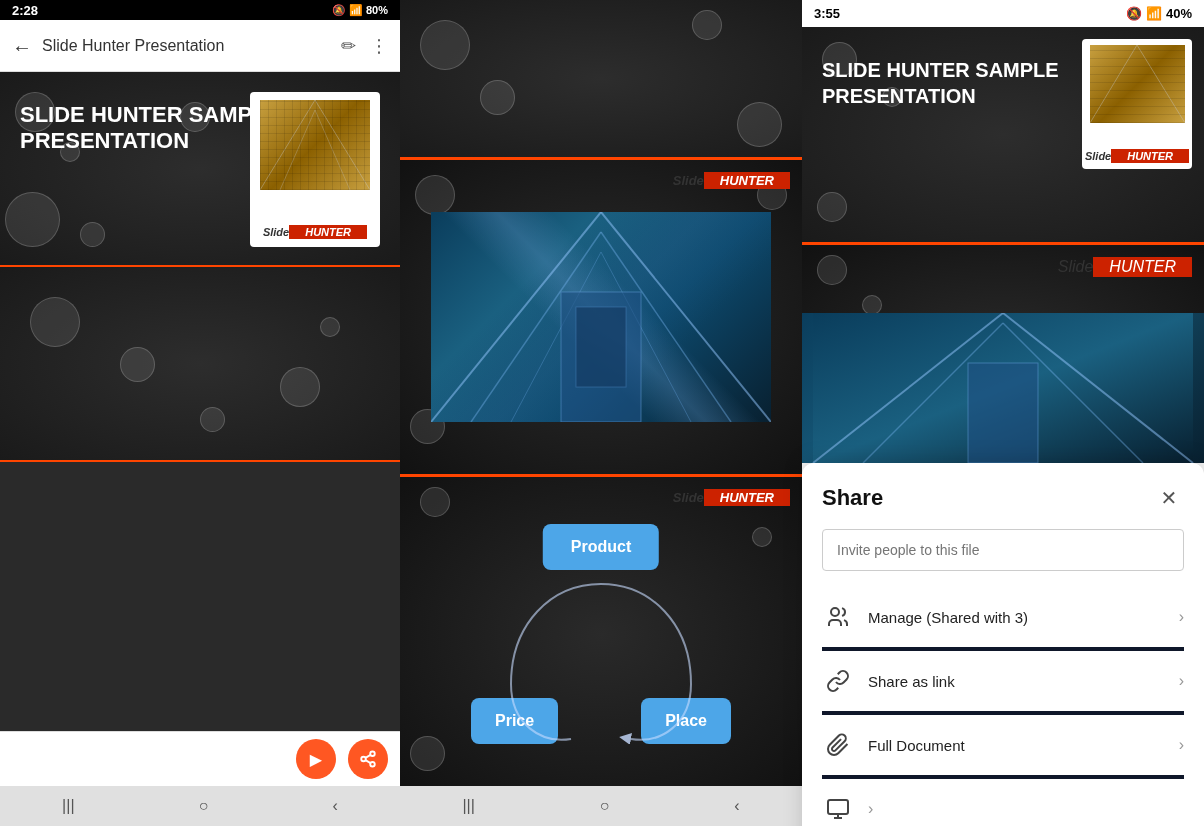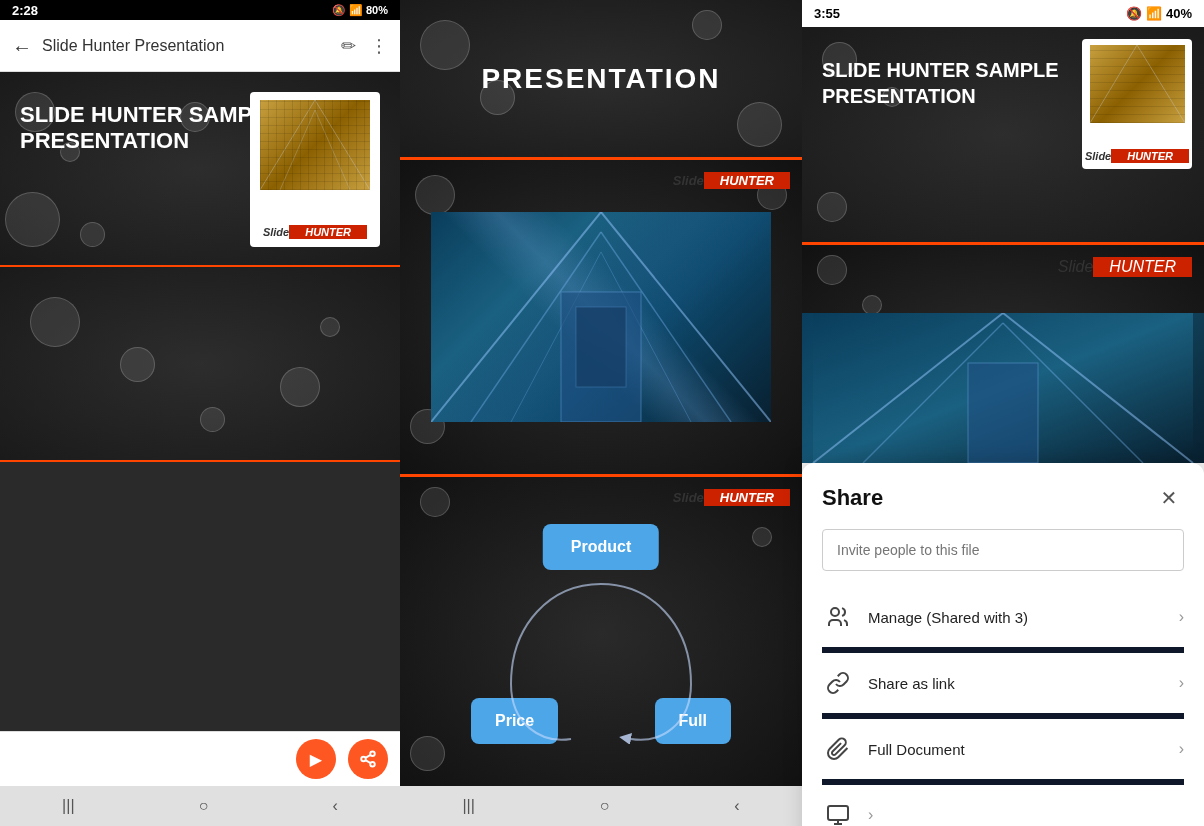--- a/index.html
+++ b/index.html
@@ -497,21 +497,21 @@
       font-size: 14px;
       color: #888;
       margin-bottom: 16px;
       outline: none;
     }
 
     .share-option {
       display: flex;
       align-items: center;
       padding: 14px 0;
-      border-bottom: 6px solid #0f172a;
+      border-bottom: 4px solid #0f172a;
       cursor: pointer;
     }
     .share-option:last-child {
       border-bottom: none;
     }
     .share-option-icon {
       width: 32px;
       height: 32px;
       display: flex;
       align-items: center;
@@ -623,21 +623,20 @@
 </div>
 
 <div class="middle-panel">
 
   <div class="pres-header">
     <div class="slide-dark-bg"></div>
     <div class="bubble" style="width:50px;height:50px;top:20px;left:20px;"></div>
     <div class="bubble" style="width:35px;height:35px;top:80px;left:80px;"></div>
     <div class="bubble" style="width:30px;height:30px;top:10px;right:80px;position:absolute;"></div>
     <div class="bubble" style="width:45px;height:45px;bottom:10px;right:20px;position:absolute;"></div>
-    <div class="pres-title-text">PRESENTATION</div>
   </div>
 
   <div class="slide-main">
 
     <div class="slide-main-item">
       <div style="position:absolute;top:0;left:0;right:0;bottom:0;background:radial-gradient(ellipse,#2d2d2d,#111);"></div>
 
       <div class="bubble" style="width:40px;height:40px;top:15px;left:15px;"></div>
       <div class="bubble" style="width:25px;height:25px;top:60px;left:50px;"></div>
       <div class="bubble" style="width:35px;height:35px;bottom:30px;left:10px;"></div>
@@ -670,21 +669,21 @@
       <div class="bubble" style="width:35px;height:35px;bottom:20px;left:10px;"></div>
 
       <div class="slide-main-logo" style="position:absolute;top:12px;right:12px;display:flex;align-items:center;">
         <span class="logo-slide">Slide</span>
         <span class="logo-hunter">HUNTER</span>
       </div>
 
       <div class="marketing-diagram">
         <div class="md-product">Product</div>
         <div class="md-price">Price</div>
-        <div class="md-place">Full</div>
+        <div class="md-place">Place</div>
 
         <svg style="position:absolute;top:0;left:0;width:260px;height:220px;" viewBox="0 0 260 220">
           <path d="M 130 60 C 180 60 220 100 220 160 C 220 200 190 220 160 215" fill="none" stroke="rgba(200,220,255,0.6)" stroke-width="2" marker-end="url(#arrowhead)"></path>
           <path d="M 100 215 C 70 220 40 200 40 160 C 40 100 80 60 130 60" fill="none" stroke="rgba(200,220,255,0.6)" stroke-width="2"></path>
           <defs>
             <marker id="arrowhead" markerWidth="8" markerHeight="8" refX="0" refY="3" orient="auto">
               <polygon points="0 0, 6 3, 0 6" fill="rgba(200,220,255,0.8)"></polygon>
             </marker>
           </defs>
         </svg>

